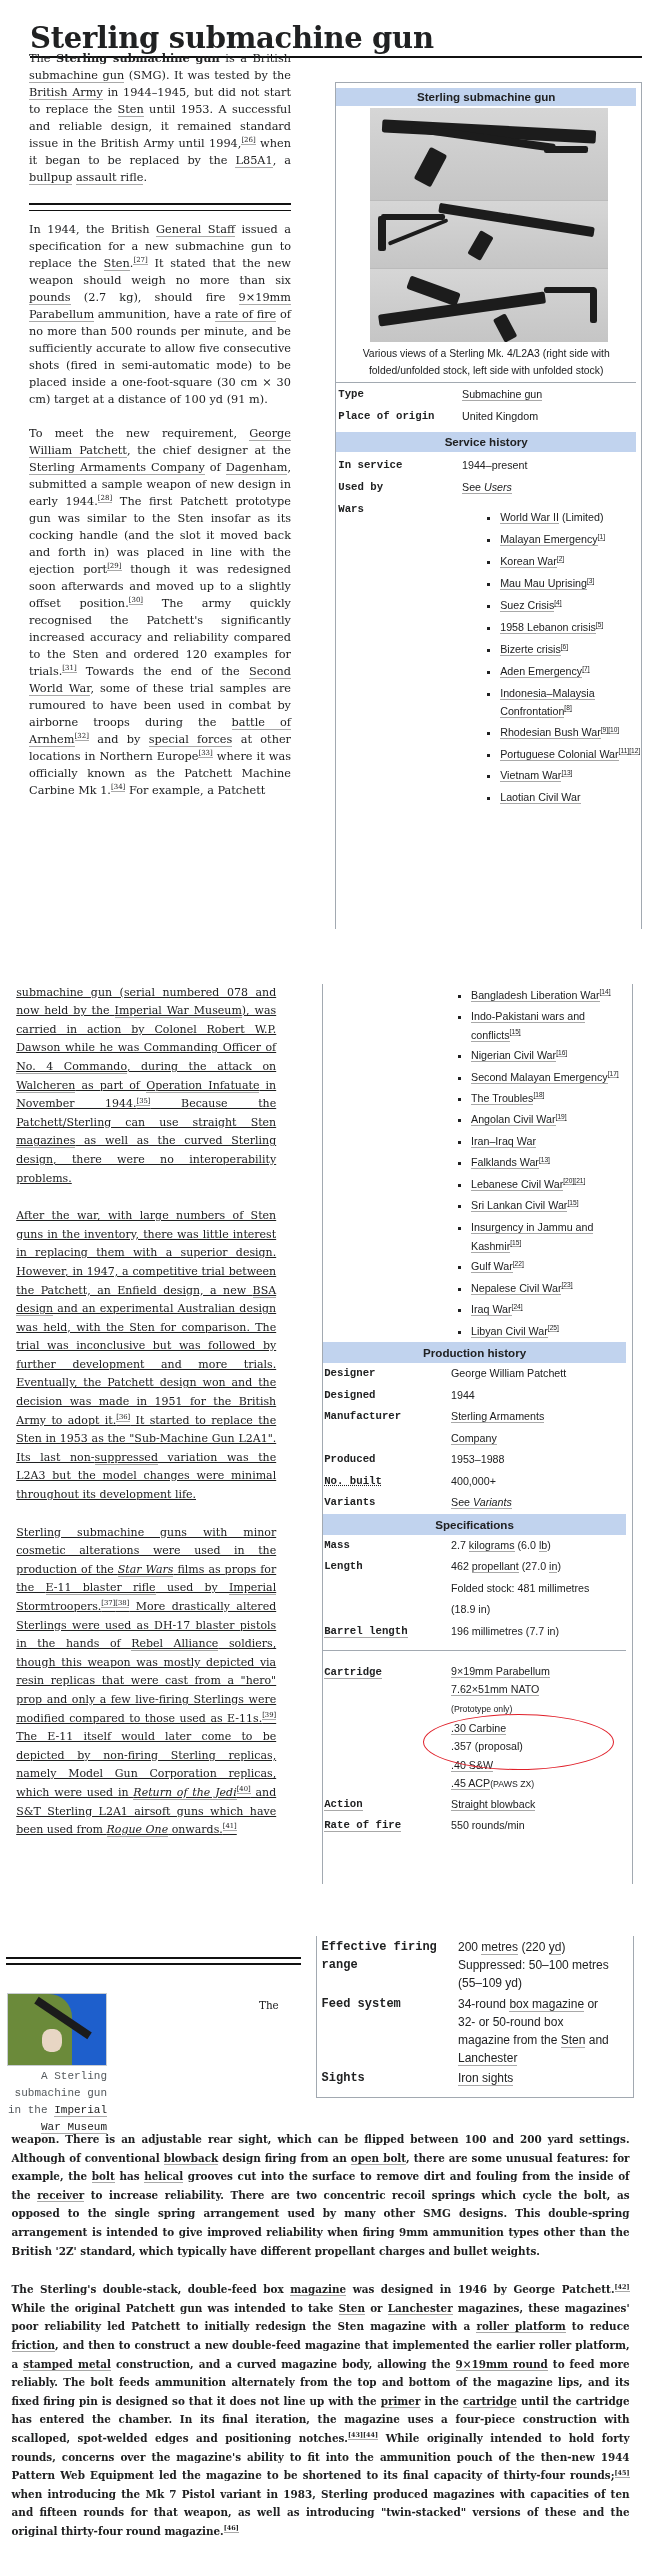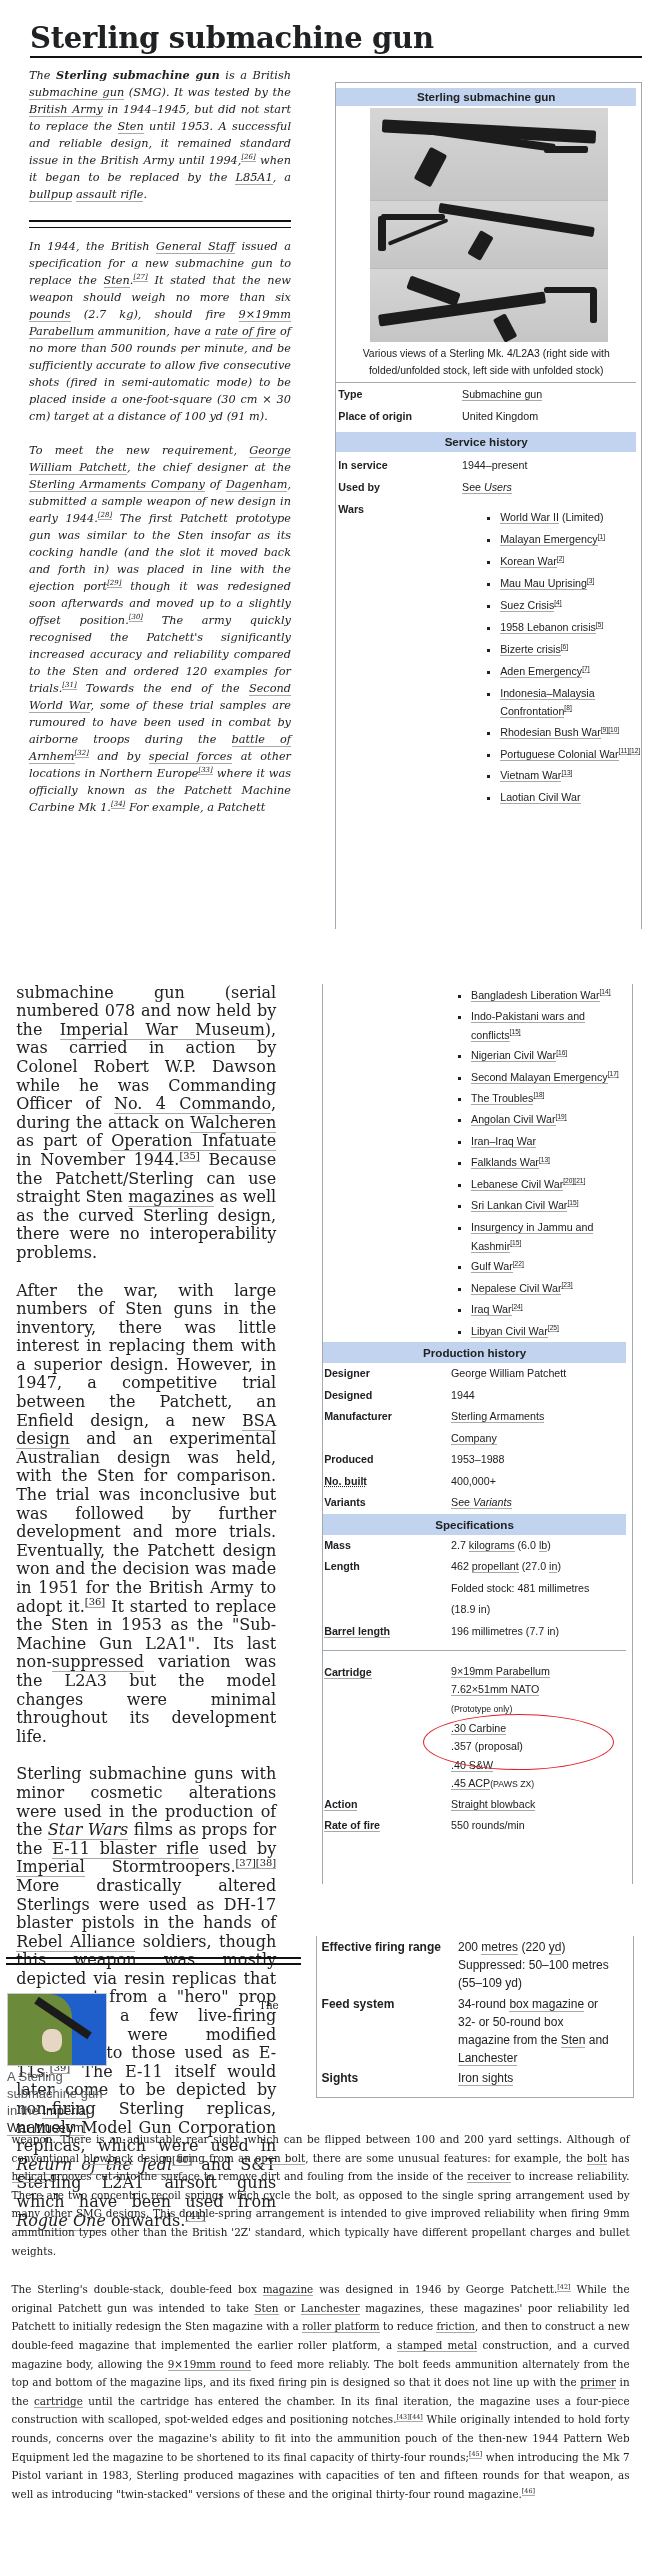--- a/index.html
+++ b/index.html
@@ -7,71 +7,71 @@
   body { width: 668px; height: 2576px; position: relative; overflow: hidden; color: #202122; }
   .serif { font-family: "DejaVu Serif", "Liberation Serif", serif; }
   a.lk { color: #202122; text-decoration: none; border-bottom: 0.6px solid #a8a8a8; }
   sup.ref { font-size: 0.62em; vertical-align: super; line-height: 0; border-bottom: 0.6px solid #a8a8a8; }
   p { margin: 0; }
 
   
   #panel1 { position: absolute; left: 0; top: 0; width: 668px; height: 928px; }
   #title { position: absolute; left: 30px; top: 21px; font-size: 29px; font-weight: bold; letter-spacing: -0.3px; margin: 0; line-height: 35px; }
   #title-rule { position: absolute; left: 30px; top: 56px; width: 612px; height: 1.7px; background: #111; }
-  #p1-body { position: absolute; left: 29px; top: 67px; width: 262px; font-size: 11.3px; line-height: 17px; text-align: justify; font-style: italic; }
+  #p1-body { position: absolute; left: 29px; top: 50px; width: 262px; font-size: 11.3px; line-height: 17px; text-align: justify; }
   #p1-body p { margin-bottom: 17.4px; }
   .h2 { font-size: 22.6px; font-weight: bold; margin: 0; line-height: 28px; }
   .h2-rule { height: 1.7px; background: #111; margin-top: 4.6px; }
   .h2-rule2 { height: 1.7px; background: #111; margin-top: 4.6px; margin-bottom: 9.3px; }
   #history-heading { margin-top: 9.3px; }
 
   .infobox { position: absolute; font-family: "Liberation Sans", "DejaVu Sans", sans-serif; border: 0.6px solid #a2a9b1; border-bottom: none; }
   .infobox .hdr { background: #c1d3ee; text-align: center; font-weight: bold; }
   .infobox table { border-collapse: collapse; width: 100%; }
   .infobox td { vertical-align: top; padding: 0; }
-  .infobox td.lbl { font-weight: bold; }
+  .infobox td.lbl { font-weight: bold; font-family: Liberation Mono, monospace; }
   .infobox ul { list-style: square; margin: 0; padding: 0 0 0 16.2px; }
 
   #ib1 { left: 335px; top: 82px; width: 307px; height: 847px; font-size: 10.7px; line-height: 22px; }
   #ib1 .hdr { margin: 4.6px 4.6px 2.3px 0; height: 18.6px; line-height: 18.6px; font-size: 11.6px; }
   #ib1 .images { margin: 0 auto; width: 238px; }
   .gunimg { width: 238px; background: linear-gradient(#d6d6d6, #c5c5c5); position: relative; overflow: hidden; }
   .gunimg .g { position: absolute; background: #1c1c1c; border-radius: 2.3px; }
   #ib1 .caption { text-align: center; font-size: 10.4px; line-height: 17px; padding: 2.3px 4.6px 3.5px; border-bottom: 0.6px solid #a2a9b1; margin-right: 4.6px; }
   #ib1 td.lbl { width: 126px; padding-left: 2.3px; }
   #ib1 ul li { line-height: 22px; margin-left: 22px; }
   #ib1 ul.wars li.two { line-height: 18px; padding: 1.7px 0; }
 
   
   #panel2 { position: absolute; left: 0; top: 979px; width: 668px; height: 905px; }
-  #p2-body { position: absolute; left: 16.2px; top: 4.6px; width: 260px; font-size: 16px; line-height: 18.6px; text-align: justify; }
+  #p2-body { position: absolute; left: 16.2px; top: 4.6px; width: 260px; font-size: 11px; line-height: 18.6px; text-align: justify; text-decoration: underline; }
   #p2-body p { margin-bottom: 19px; }
   #ib2 { left: 322px; top: 4.6px; width: 311px; height: 900px; border-top: none; font-size: 10.7px; line-height: 21.5px; }
   #ib2 td.lbl { width: 128px; padding-left: 1.2px; margin-left: 35px; }
   #ib2 .hdr { height: 21px; line-height: 21px; font-size: 11.6px; margin-right: 5.8px; }
   #ib2 ul.wars { padding-left: 148px; }
   #ib2 ul.wars li.two { line-height: 18.6px; padding: 1.2px 0; }
   #ib2 .sep { border-top: 0.6px solid #a2a9b1; margin: 8.1px 5.8px 10.4px 0; }
   #ib2 .small { font-size: 8.7px; }
   .circle { position: absolute; border: 1.7px solid #e0202a; border-radius: 50%; }
 
   
   #panel3 { position: absolute; left: 0; top: 1915px; width: 668px; height: 661px; }
   #design-heading { position: absolute; left: 5.8px; top: 35px; width: 295px; font-size: 23px; }
   #design-heading .h2 { font-size: 23px; line-height: 30px; }
   #design-heading .h2-rule { margin-top: 7px; }
   #thumb { position: absolute; left: 7px; top: 78px; width: 100px; }
   #thumb .img { width: 100px; height: 73px; background: #1e5fcc; position: relative; overflow: hidden; border: 0.6px solid #c8ccd1; }
-  #thumb .caption { font-family: Liberation Sans, sans-serif; font-size: 13px; line-height: 17px; color: #54595d; margin-top: 2.3px; }
+  #thumb .caption { font-family: Liberation Mono, monospace; font-size: 11px; line-height: 17px; color: #54595d; margin-top: 2.3px; text-align: right; }
   #ib3 { left: 316px; top: 21px; width: 318px; height: 162px; border-bottom: 0.6px solid #a2a9b1; border-top: none; font-size: 12px; line-height: 18px; }
   #ib3 td.lbl { width: 141px; padding-left: 4.6px; }
   #ib3 tr td { padding-top: 2.3px; }
   #design-the { position: absolute; left: 259px; top: 84px; font-size: 10.4px; }
   #design-para1-top { position: absolute; left: 259px; top: 178px; width: 371px; font-size: 10.4px; line-height: 18.6px; text-align: justify; text-align-last: justify; }
-  #design-body { position: absolute; left: 11.6px; top: 215px; width: 618px; font-size: 10.4px; line-height: 18.6px; text-align: justify; }
+  #design-body { position: absolute; left: 11.6px; top: 215px; width: 618px; font-size: 10.4px; line-height: 18.6px; text-align: justify; font-weight: bold; }
   #design-body p { margin-bottom: 20px; }
 </style>
 </head>
 <body class="serif">
 
 <section id="panel1">
   <h1 id="title">Sterling submachine gun</h1>
   <div id="title-rule"></div>
 
   <div id="p1-body">

